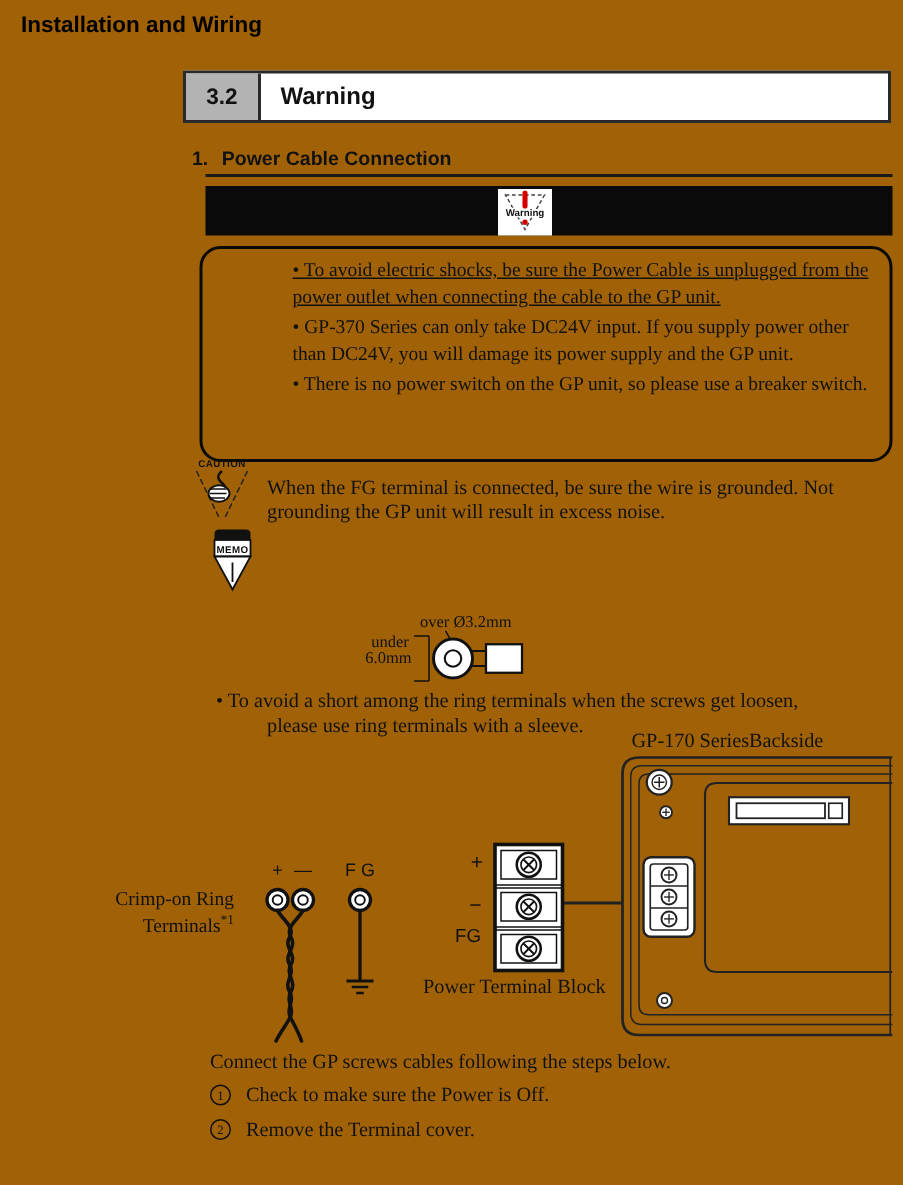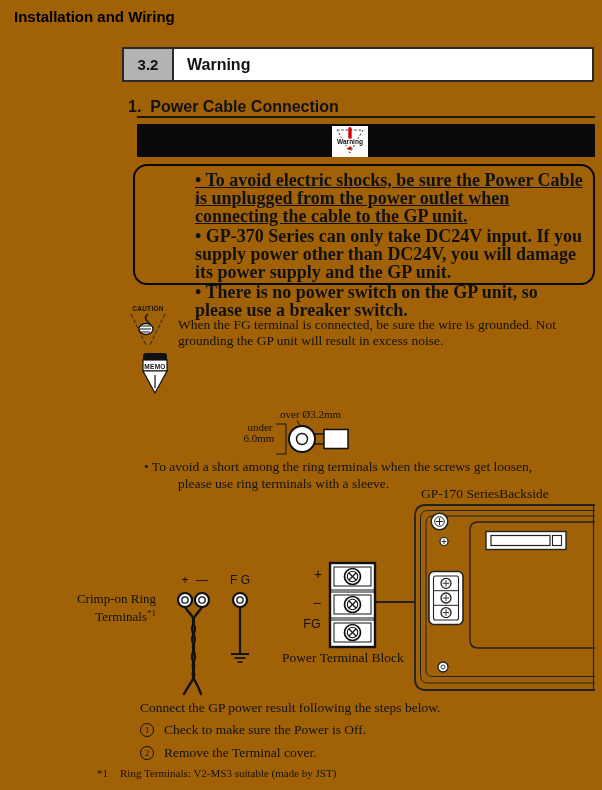--- a/index.html
+++ b/index.html
@@ -12,35 +12,35 @@
 
   .section-box{left:122px;top:47px;width:472px;height:35px;border:2px solid #2a2a2a;
                display:flex;box-sizing:border-box;background:#fff;}
   .section-num{width:48px;background:#b3b3b3;border-right:2px solid #2a2a2a;
                font-family:"Liberation Sans",sans-serif;font-weight:bold;font-size:15px;
                display:flex;align-items:center;justify-content:center;}
   .section-title{font-family:"Liberation Sans",sans-serif;font-weight:bold;font-size:16px;
                  display:flex;align-items:center;padding-left:13px;}
 
   .sub-heading{left:128px;top:98px;font-family:"Liberation Sans",sans-serif;
-               font-weight:bold;font-size:16px;}
+               font-weight:bold;font-size:13px;}
   .sub-heading .num{margin-right:9px;}
 
   .rule{left:137px;top:116px;width:458px;height:2px;background:#1a1a1a;}
 
   .banner{left:137px;top:124px;width:458px;height:33px;background:#0a0a0a;}
   .warn-icon{position:absolute;left:195px;top:2px;width:36px;height:31px;background:#fff;}
   .warn-icon-text{font:bold 6.5px "Liberation Sans",sans-serif;text-anchor:middle;
                   fill:#111;stroke:#fff;stroke-width:2px;paint-order:stroke;}
   .icon-label{font:bold 6.5px "Liberation Sans",sans-serif;text-anchor:middle;
               fill:#111;letter-spacing:.3px;}
 
-  .warning-box{left:133px;top:164px;width:462px;height:121px;box-sizing:border-box;
+  .warning-box{left:133px;top:164px;width:462px;height:144px;box-sizing:border-box;
                border:2.5px solid #0a0a0a;border-radius:14px;
-               padding:5px 10px 4px 60px;font-size:18px;line-height:18px;font-weight:bold;}
+               padding:5px 10px 4px 60px;font-size:13px;line-height:18px;}
   .warning-box p{margin:0 0 2px 0;}
   .warning-box p.ul{text-decoration:underline;}
 
   .caution-icon{left:126px;top:303px;}
   .caution-text{left:178px;top:317px;width:420px;font-size:13.5px;line-height:16px;}
 
   .memo-icon{left:138px;top:351px;}
   .memo-text{left:178px;top:355px;width:414px;font-size:13.5px;line-height:16px;}
   .memo-text p{margin:0 0 4px 0;}
   .memo-text sup,.crimp-label sup{font-size:9px;}
@@ -231,26 +231,23 @@
     <line x1="49" y1="41" x2="56" y2="48" stroke="#111" stroke-width="1.3"></line>
     <line x1="56" y1="41" x2="49" y2="48" stroke="#111" stroke-width="1.3"></line>
     <circle cx="52.5" cy="72.5" r="8" fill="#fff" stroke="#111" stroke-width="1.7"></circle>
     <circle cx="52.5" cy="72.5" r="5.2" fill="#fff" stroke="#111" stroke-width="1.1"></circle>
     <line x1="49" y1="69" x2="56" y2="76" stroke="#111" stroke-width="1.3"></line>
     <line x1="56" y1="69" x2="49" y2="76" stroke="#111" stroke-width="1.3"></line>
   </svg>
 
   <div class="abs power-caption">Power Terminal Block</div>
 
-  <div class="abs steps-intro">Connect the GP power result following the steps below.</div>
+  <div class="abs steps-intro">Connect the GP screws cables following the steps below.</div>
 
   <div class="abs step step1">
     <span class="circle-num">1</span><span>Check to make sure the Power is Off.</span>
   </div>
   <div class="abs step step2">
     <span class="circle-num">2</span><span>Remove the Terminal cover.</span>
   </div>
 
-  <div class="abs footnote">
-    <span class="marker">*1</span><span>Ring Terminals:  V2-MS3 suitable (made by JST)</span>
-  </div>
 
 </div>
 
 </body></html>

